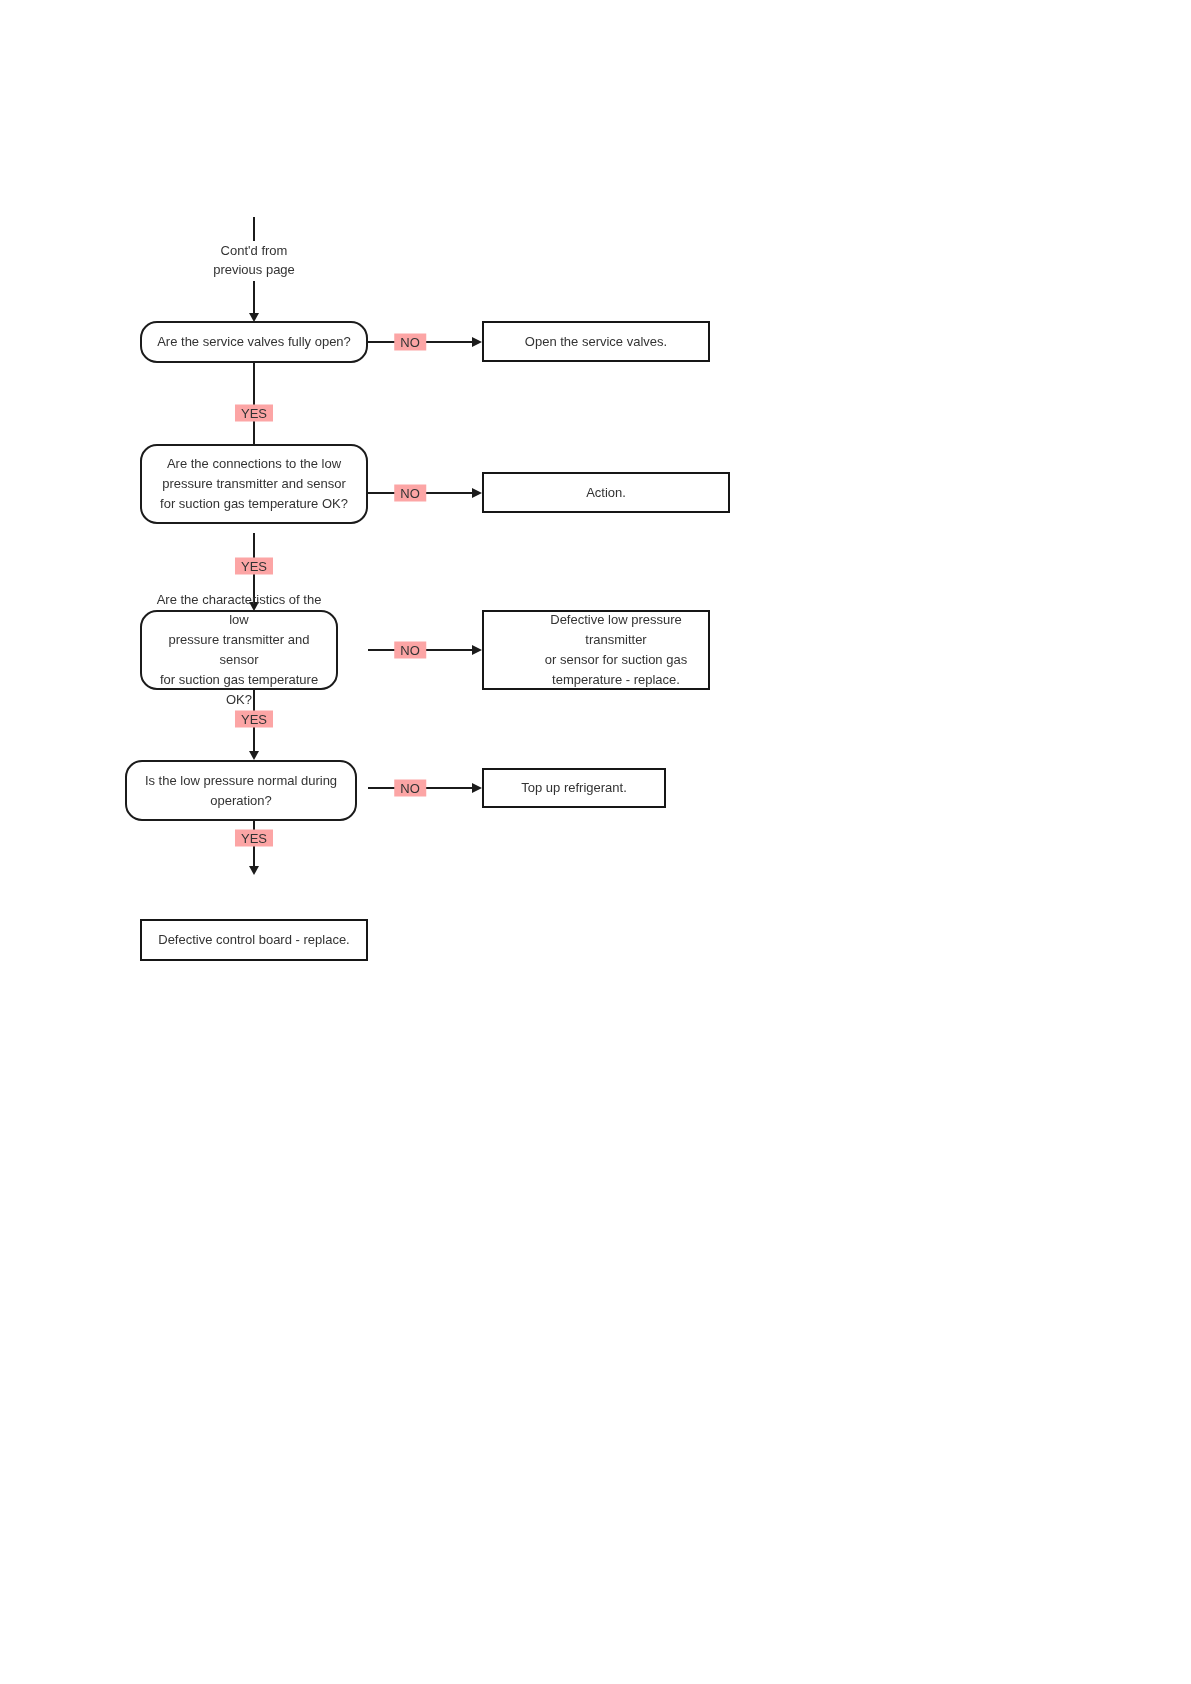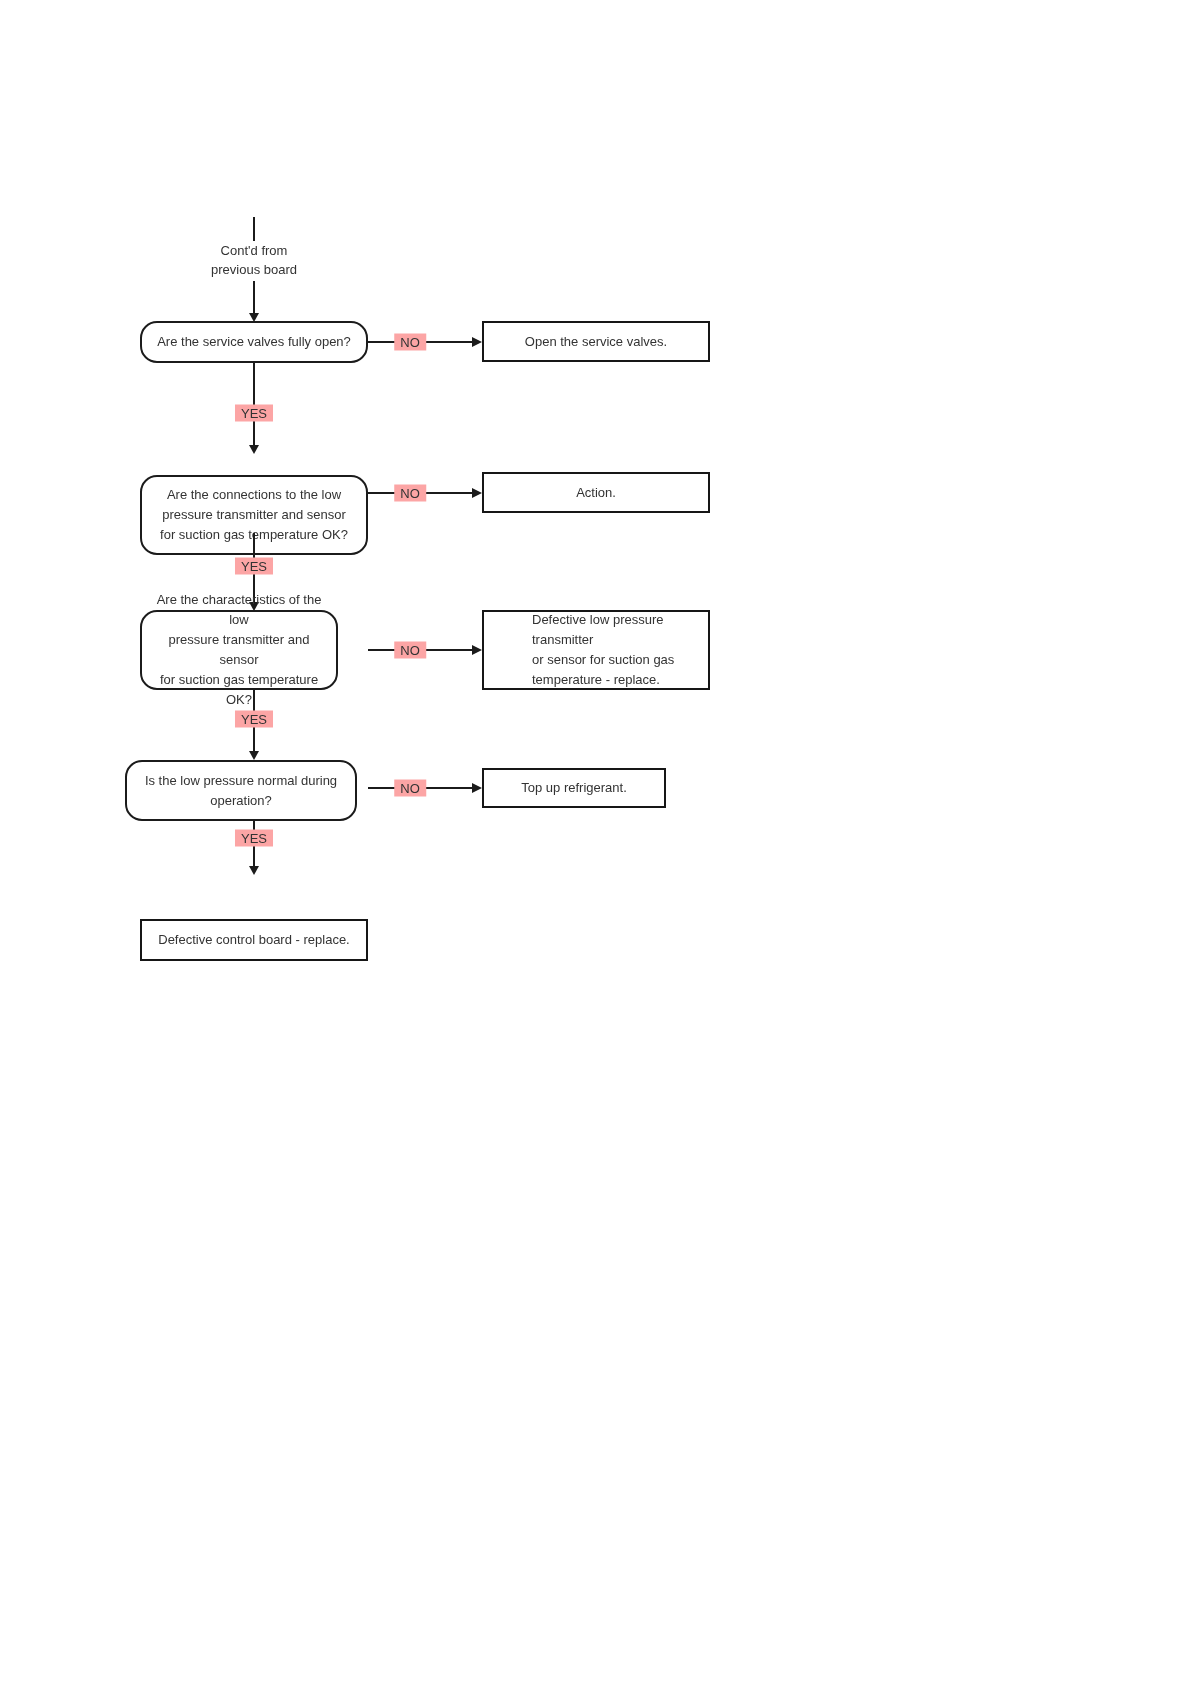--- a/index.html
+++ b/index.html
@@ -42,20 +42,21 @@
     white-space: pre-line;
   }
   .action {
     position: absolute;
     box-sizing: border-box;
     border: 2px solid #161616;
     background: #ffffff;
     display: flex;
     align-items: center;
     justify-content: center;
+    text-align: center;
     font-size: 13px;
     line-height: 20px;
     padding: 0 8px;
     white-space: pre-line;
   }
   .flabel {
     position: absolute;
     transform: translate(-50%, -50%);
     background: #fca5a5;
     padding: 1px 6px;
@@ -77,41 +78,41 @@
     white-space: pre-line;
   }
 </style>
 </head>
 <body>
 
 <div class="page">
 
   <div class="vline" style="left:253px; top:217px; height:26px;"></div>
   <div class="startlabel">Cont'd from
-previous board</div>
+previous page</div>
   <div class="vline" style="left:253px; top:281px; height:33px;"></div>
   <div class="ah-down" style="left:249px; top:313px;"></div>
 
   <div class="decision" style="left:140px; top:321px; width:228px; height:42px; padding:0 1px;">Are the service valves fully open?</div>
   <div class="hline" style="left:368px; top:341px; width:104px;"></div>
   <div class="ah-right" style="left:472px; top:337px;"></div>
   <div class="flabel" style="left:410px; top:342px;">NO</div>
   <div class="action" style="left:482px; top:321px; width:228px; height:41px;">Open the service valves.</div>
 
   <div class="vline" style="left:253px; top:363px; height:82px;"></div>
   <div class="ah-down" style="left:249px; top:445px;"></div>
   <div class="flabel" style="left:254px; top:413px;">YES</div>
 
-  <div class="decision" style="left:140px; top:475px; width:228px; height:80px;">Are the connections to the low
+  <div class="decision" style="left:140px; top:444px; width:228px; height:80px;">Are the connections to the low
 pressure transmitter and sensor
 for suction gas temperature OK?</div>
   <div class="hline" style="left:368px; top:492px; width:104px;"></div>
   <div class="ah-right" style="left:472px; top:488px;"></div>
   <div class="flabel" style="left:410px; top:493px;">NO</div>
-  <div class="action" style="left:482px; top:472px; width:228px; height:41px;">Action.</div>
+  <div class="action" style="left:482px; top:472px; width:248px; height:41px;">Action.</div>
 
   <div class="vline" style="left:253px; top:533px; height:69px;"></div>
   <div class="ah-down" style="left:249px; top:602px;"></div>
   <div class="flabel" style="left:254px; top:566px;">YES</div>
 
   <div class="decision" style="left:140px; top:610px; width:198px; height:80px;">Are the characteristics of the low
 pressure transmitter and sensor
 for suction gas temperature OK?</div>
   <div class="hline" style="left:368px; top:649px; width:104px;"></div>
   <div class="ah-right" style="left:472px; top:645px;"></div>

